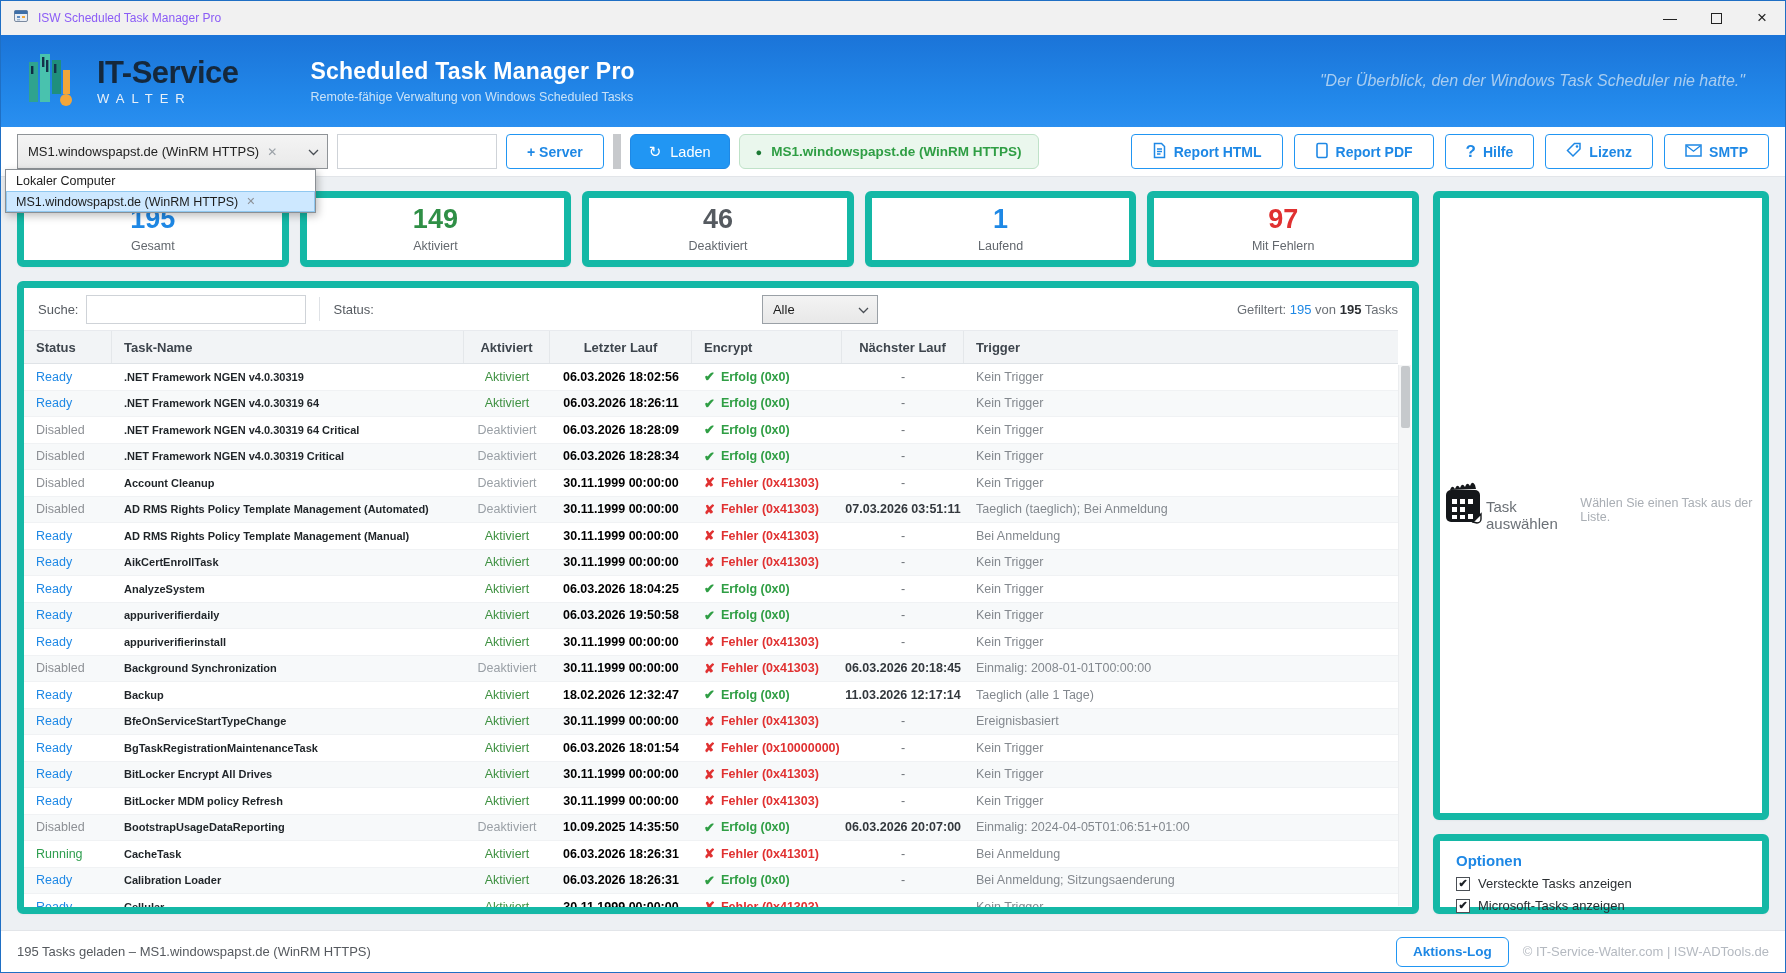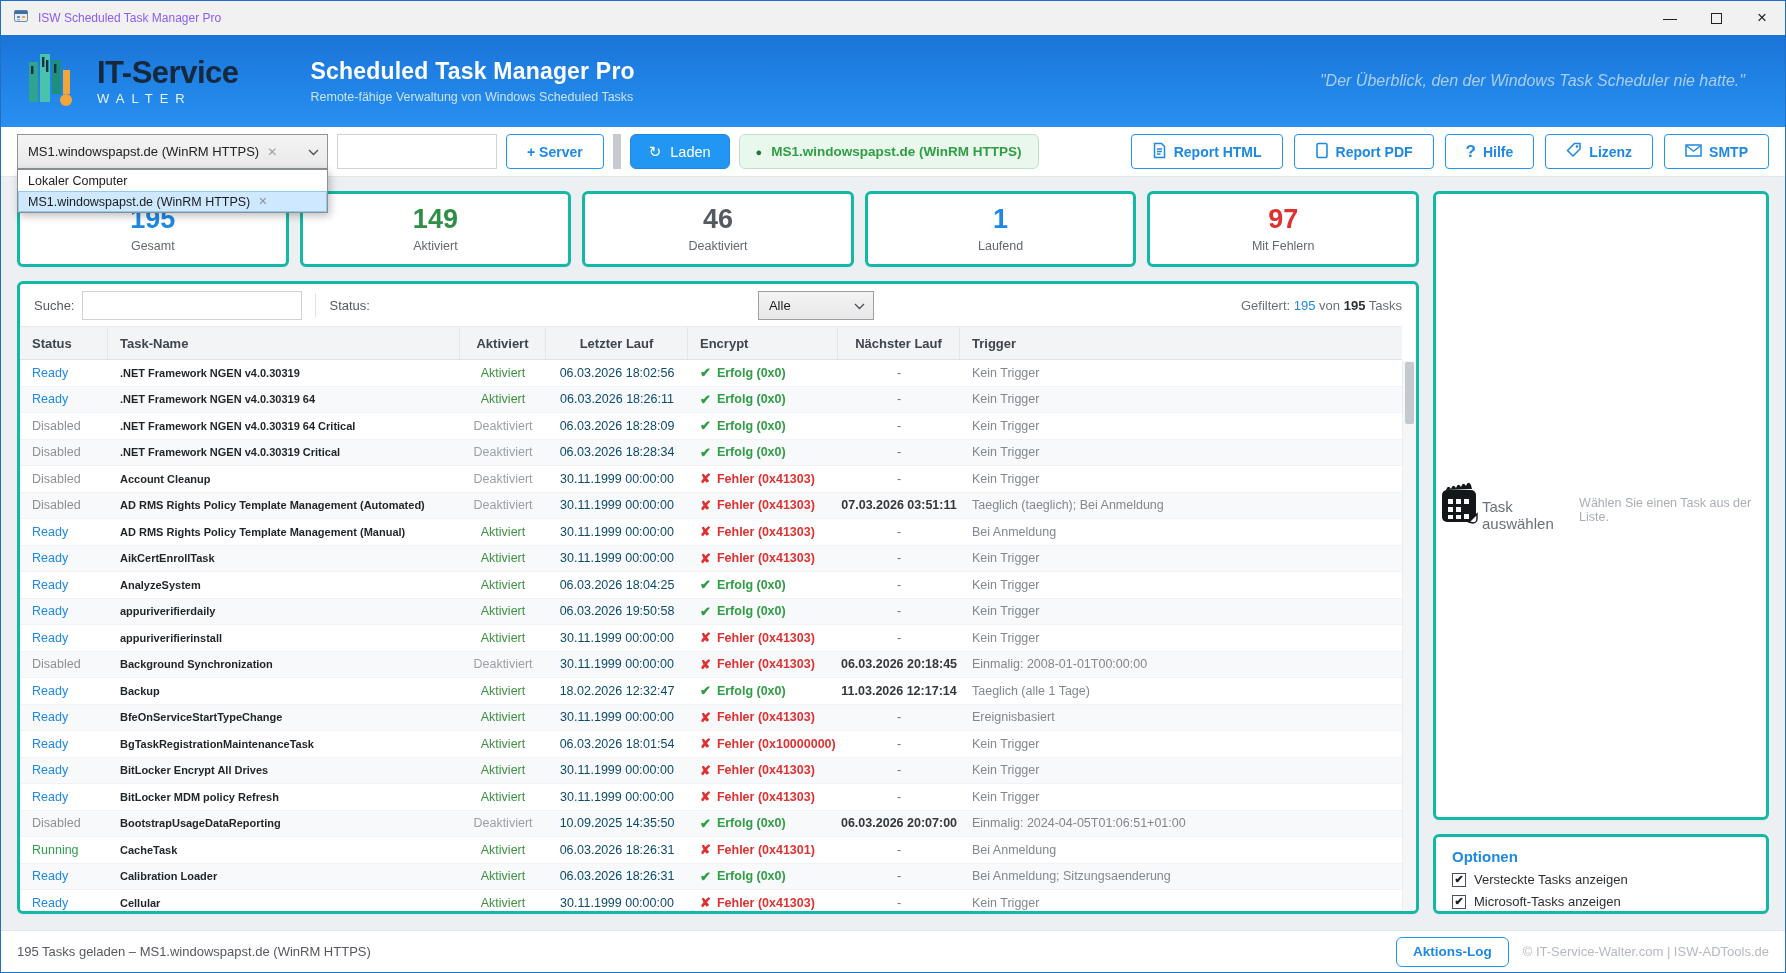--- a/index.html
+++ b/index.html
@@ -31,29 +31,29 @@
   .tb-input { width:160px; height:35px; border:1px solid #cfd3d8; background:#fff; padding:0 8px; font-size:13px; font-family:inherit; }
   .btn-outline-sm { height:35px; padding:0 20px; background:#fff; border:1.5px solid #2196f3; border-radius:4px; color:#1e88e5; font-size:14px; font-weight:bold; display:flex; align-items:center; gap:7px; }
   .tb-sep { width:8px; height:35px; background:#c7c9cc; }
   .btn-primary { height:35px; padding:0 18px; background:#2196f3; border:1px solid #1e88e5; border-radius:6px; color:#fff; font-size:14.5px; display:flex; align-items:center; gap:9px; }
   .conn-badge { height:35px; padding:0 16px; background:#eaf7ed; border:1px solid #bfe2c8; border-radius:6px; display:flex; align-items:center; gap:9px; font-size:13.5px; color:#2f9e44; font-weight:bold; }
   .conn-badge .dot { color:#1d7a35; font-size:11px; }
   .tb-right { margin-left:auto; display:flex; gap:11px; }
   .q-ico { color:#1e88e5; font-weight:bold; font-size:17px; line-height:1; }
 
   
-  .dd-overlay { position:absolute; left:16px; top:168px; width:311px; background:#fff; border:1px solid #8a8f94; box-shadow:2px 3px 8px rgba(0,0,0,.25); z-index:60; }
+  .dd-overlay { position:absolute; left:4px; top:168px; width:311px; background:#fff; border:1px solid #8a8f94; box-shadow:2px 3px 8px rgba(0,0,0,.25); z-index:60; }
   .dd-item { height:21px; display:flex; align-items:center; padding:0 10px; font-size:12.5px; color:#1c1c1c; background:#fff; }
   .dd-item.sel { background:#cde8ff; outline:1px solid #90c8f0; outline-offset:-1px; }
   .dd-item .x { color:#8d9299; margin-left:8px; font-size:11px; }
 
   
   .main { flex:1; display:flex; gap:14px; padding:14px 16px 16px; min-height:0; }
   .left-col { flex:1; display:flex; flex-direction:column; min-width:0; }
-  .card { background:#fff; border:3px solid #14b8a6; border-radius:6px; box-shadow:0 1px 2px rgba(20,30,40,.04); }
+  .card { background:#fff; border:7px solid #14b8a6; border-radius:6px; box-shadow:0 1px 2px rgba(20,30,40,.04); }
 
   .stats-row { display:flex; gap:11px; height:76px; flex:0 0 auto; }
   .stat-card { flex:1; display:flex; flex-direction:column; align-items:center; justify-content:center; }
   .stat-value { font-size:27px; font-weight:bold; line-height:1.05; }
   .stat-label { font-size:12.5px; color:#63686e; margin-top:5px; }
 
   .table-card { flex:1; margin-top:14px; display:flex; flex-direction:column; overflow:hidden; position:relative; min-height:0; }
   .filter-row { height:42px; display:flex; align-items:center; padding:0 14px; flex:0 0 auto; font-size:13px; color:#555a60; }
   .search-input { width:220px; height:29px; border:1px solid #cfd3d8; padding:0 8px; margin-left:8px; font-size:13px; font-family:inherit; }
   .vsep { width:1px; height:24px; background:#dfe2e6; margin:0 13px; }
@@ -72,21 +72,21 @@
   .tbody { flex:1; overflow:hidden; margin-right:14px; }
   .trow { height:26.5px; align-items:center; border-bottom:1px solid #f0f2f4; }
   .trow:nth-child(even) { background:#f7f9fa; }
   .td { font-size:12.5px; padding:0 12px; display:flex; align-items:center; white-space:nowrap; overflow:hidden; }
   .td.status.ready { color:#1e88e5; }
   .td.status.disabled { color:#8d9095; }
   .td.status.running { color:#2f9e4f; }
   .td.name { color:#1f2428; font-weight:bold; font-size:11px; }
   .td.enab.on { color:#3f9142; }
   .td.enab.off { color:#9aa0a6; }
-  .td.date { color:#0c4a6e; font-weight:normal;text-align:right; }
+  .td.date { color:#000000; font-weight:bold;text-align:right; }
   .td.result.ok { color:#2f9e44; font-weight:bold; gap:6px; }
   .td.result.err { color:#e03131; font-weight:bold; gap:6px; }
   .td.result .mark { font-size:13px; }
   .td.next { color:#33383d; font-weight:bold; }
   .td.next.dash { color:#6b7076; font-weight:normal; }
   .td.trigger { color:#83888e; }
 
   .vscroll { position:absolute; top:77px; right:1px; bottom:1px; width:13px; background:#f5f6f7; border-left:1px solid #ebedef; }
   .vscroll .thumb { position:absolute; top:1px; left:2px; width:9px; height:62px; background:#c6c9cc; border-radius:2px; }
 

